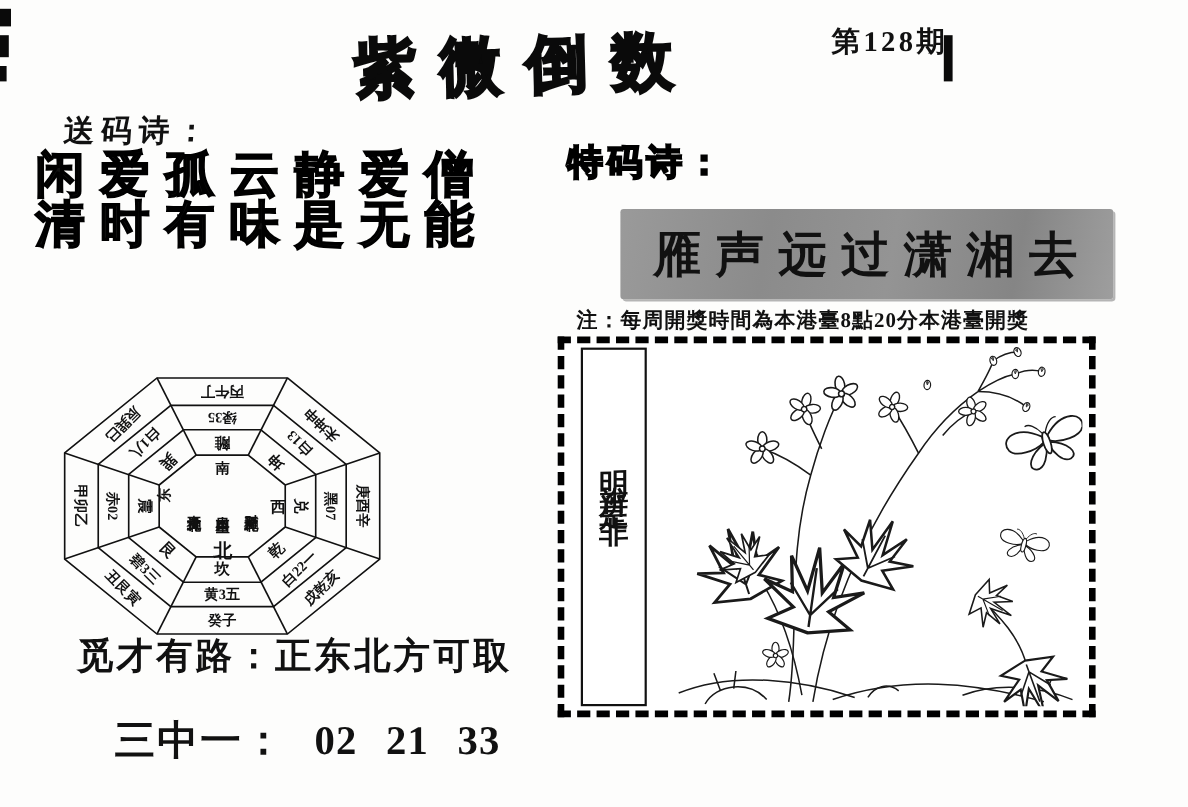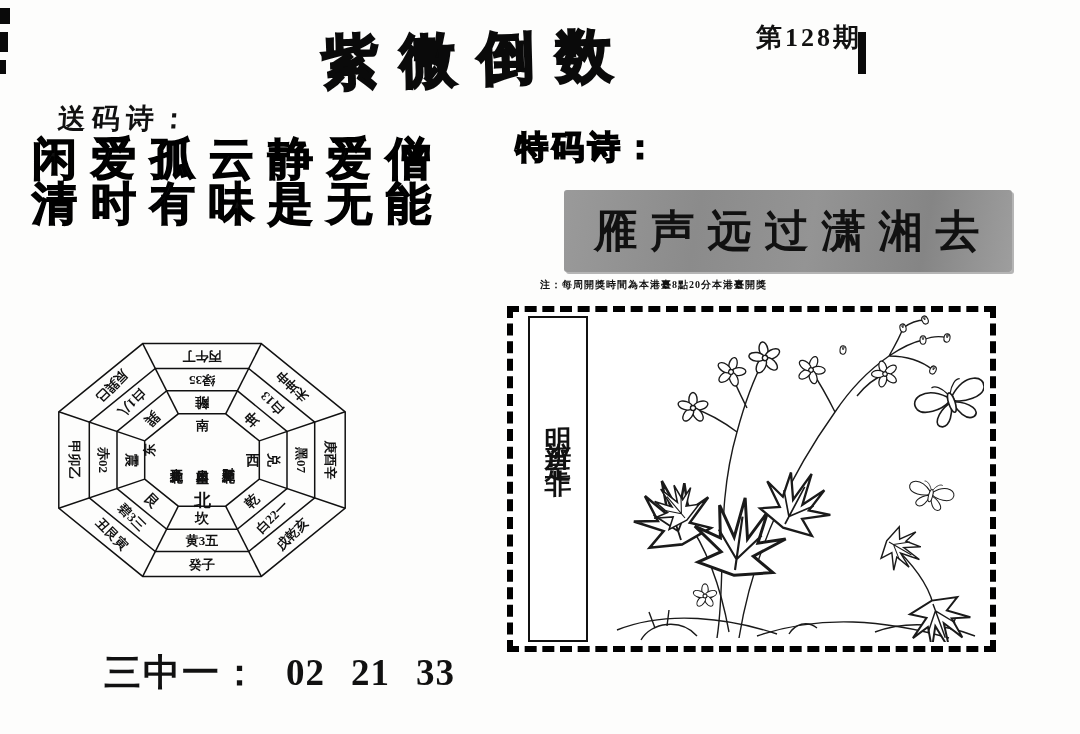--- a/index.html
+++ b/index.html
@@ -41,21 +41,21 @@
   .pick-line .num{display:inline-block;margin-left:26px;letter-spacing:1px;}
   
   .special-label{position:absolute;left:516px;top:126px;font-family:"Liberation Sans",sans-serif;
       font-weight:900;font-size:32px;letter-spacing:4px;-webkit-text-stroke:2px #000;}
   .special-bar{position:absolute;left:544px;top:190px;width:448px;height:82px;
       background:linear-gradient(100deg,#9a9a9a 0%,#8b8b8b 30%,#949494 55%,#858585 80%,#9e9e9e 100%);
       display:flex;align-items:center;justify-content:center;border-radius:3px;
       box-shadow:2px 2px 0 #b5b5b5;margin-left:20px;}
   .special-bar .txt{font-size:44px;font-weight:bold;letter-spacing:13px;white-space:nowrap;
       transform:translateX(5px);}
-  .note-line{position:absolute;left:540px;top:278px;font-size:10px;font-weight:bold;
+  .note-line{position:absolute;left:524px;top:278px;font-size:19px;font-weight:bold;
       letter-spacing:1px;}
   
   .pic-box{position:absolute;left:507px;top:306px;width:477px;height:334px;
       border:6px dashed #000;background:#fff;}
   .pic-col{position:absolute;left:15px;top:4px;width:56px;height:322px;border:2px solid #111;
       display:flex;justify-content:center;}
   .pic-col .cap{writing-mode:vertical-rl;text-orientation:upright;font-size:27px;font-weight:bold;
       letter-spacing:14px;margin-top:88px;transform:skewY(-2deg);}
   .pic-art{position:absolute;left:76px;top:0;}
   
@@ -127,20 +127,21 @@
 
     <div class="bg-center-char" style="left:154px;top:85px;font-size:13px;">南</div>
     <div class="bg-vert" style="left:160px;top:129px;">本日凶星</div>
     <div class="bg-center-char" style="left:152px;top:157px;font-size:17px;">北</div>
     <div class="bg-vert" style="left:186px;top:127px;">财神正北</div>
     <div class="bg-vert" style="left:134px;top:127px;">贵神正北</div>
     <div class="bg-center-char r270" style="left:108px;top:118px;position:absolute;font-size:13px;">东</div>
     <div class="bg-center-char" style="left:204px;top:120px;font-size:14px;">西</div>
   </div>
 
+  <div class="hint-line">觅才有路：正东北方可取</div>
   <div class="pick-line">
     <span>三中一：</span><span class="num">02</span><span class="num">21</span><span class="num">33</span>
   </div>
 
   <div class="special-label">特码诗：</div>
   <div class="special-bar">
     <span class="txt">雁声远过潇湘去</span>
   </div>
   <div class="note-line">注：每周開獎時間為本港臺8點20分本港臺開獎</div>
 

